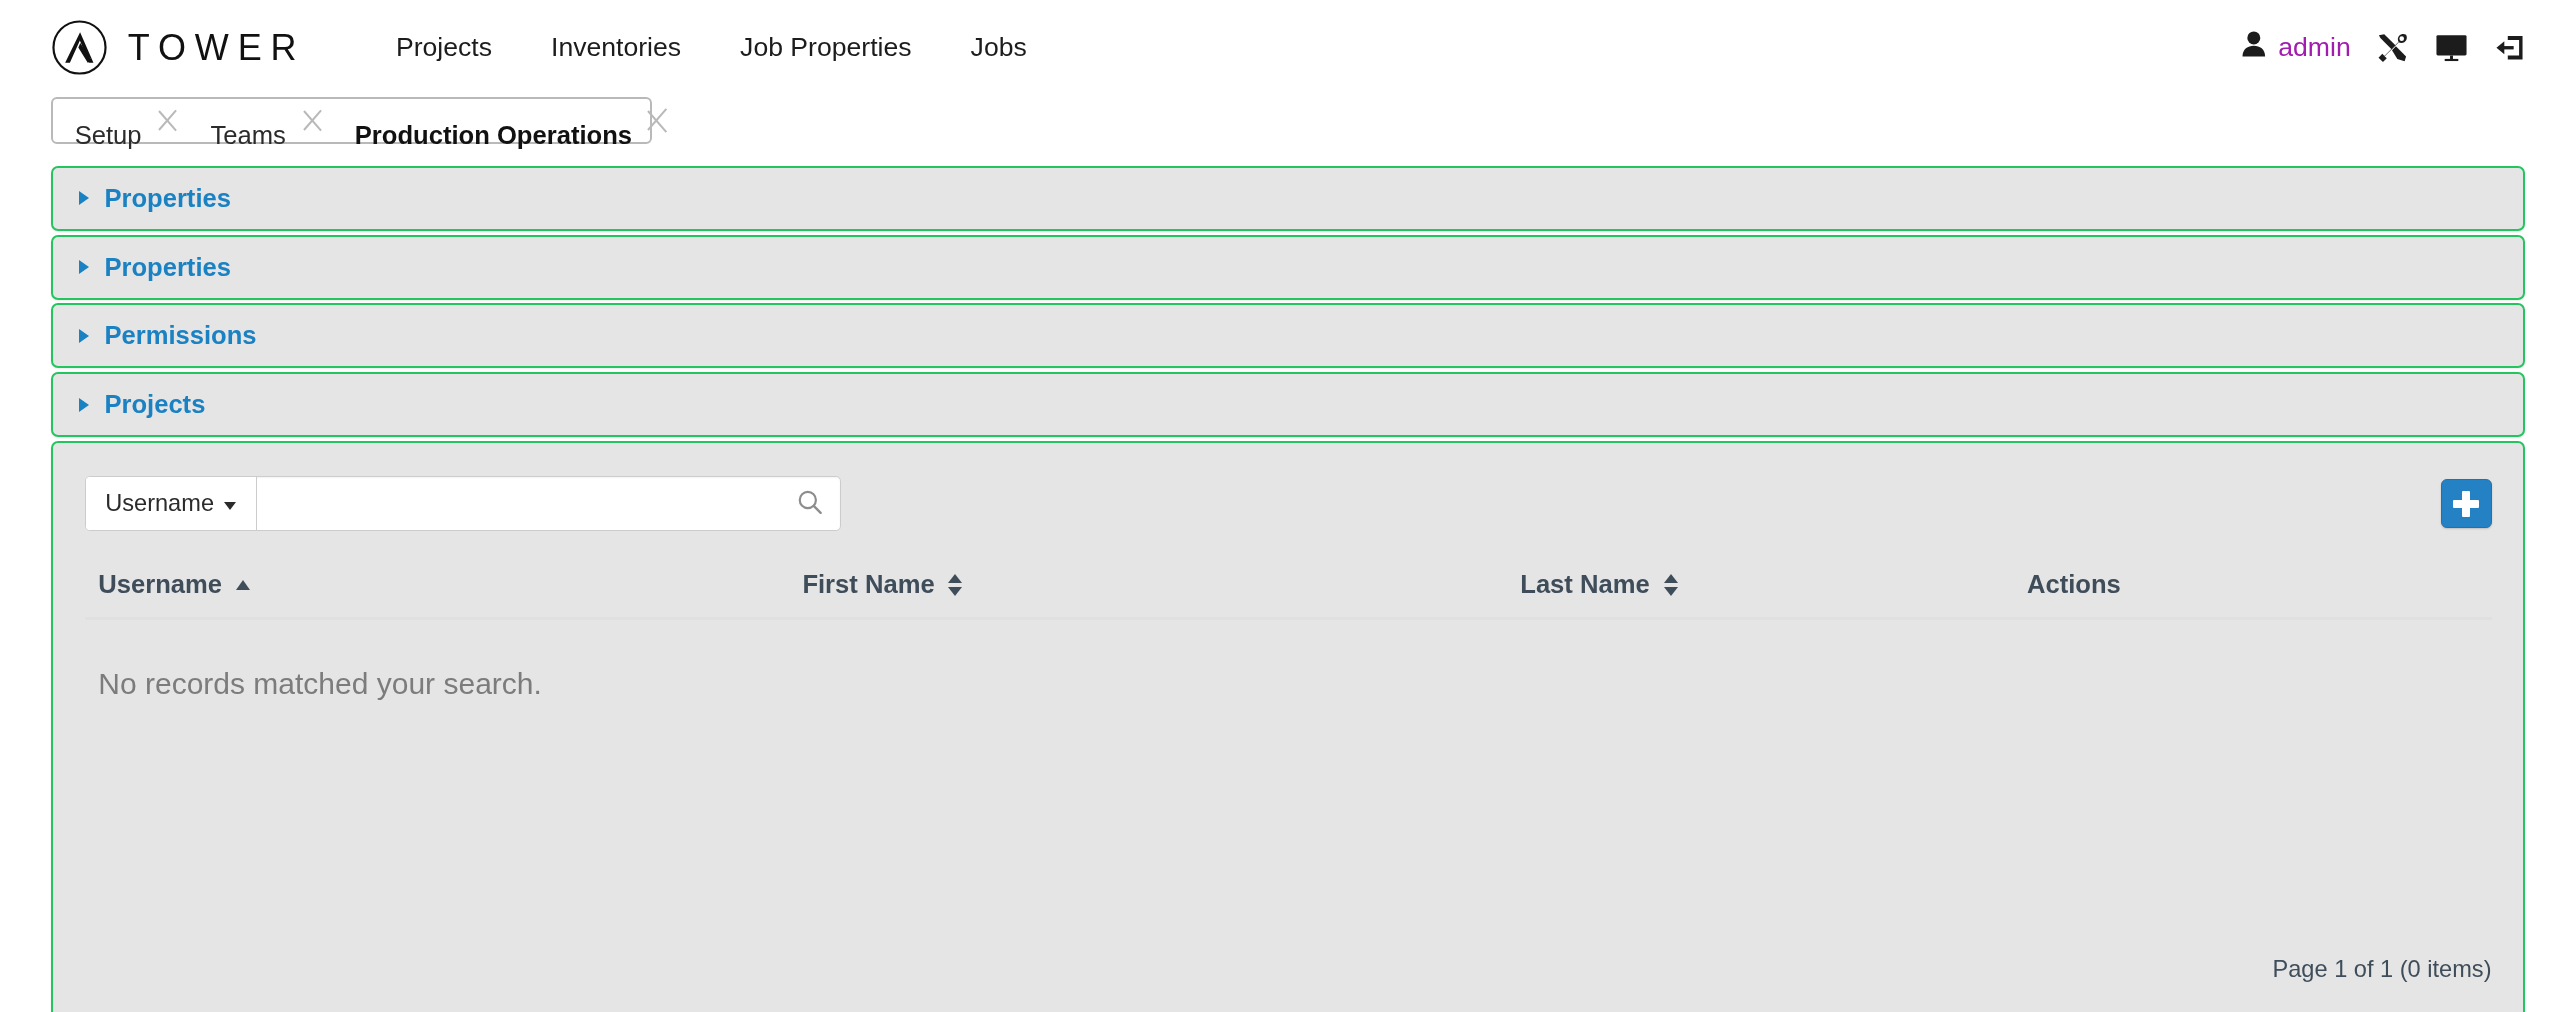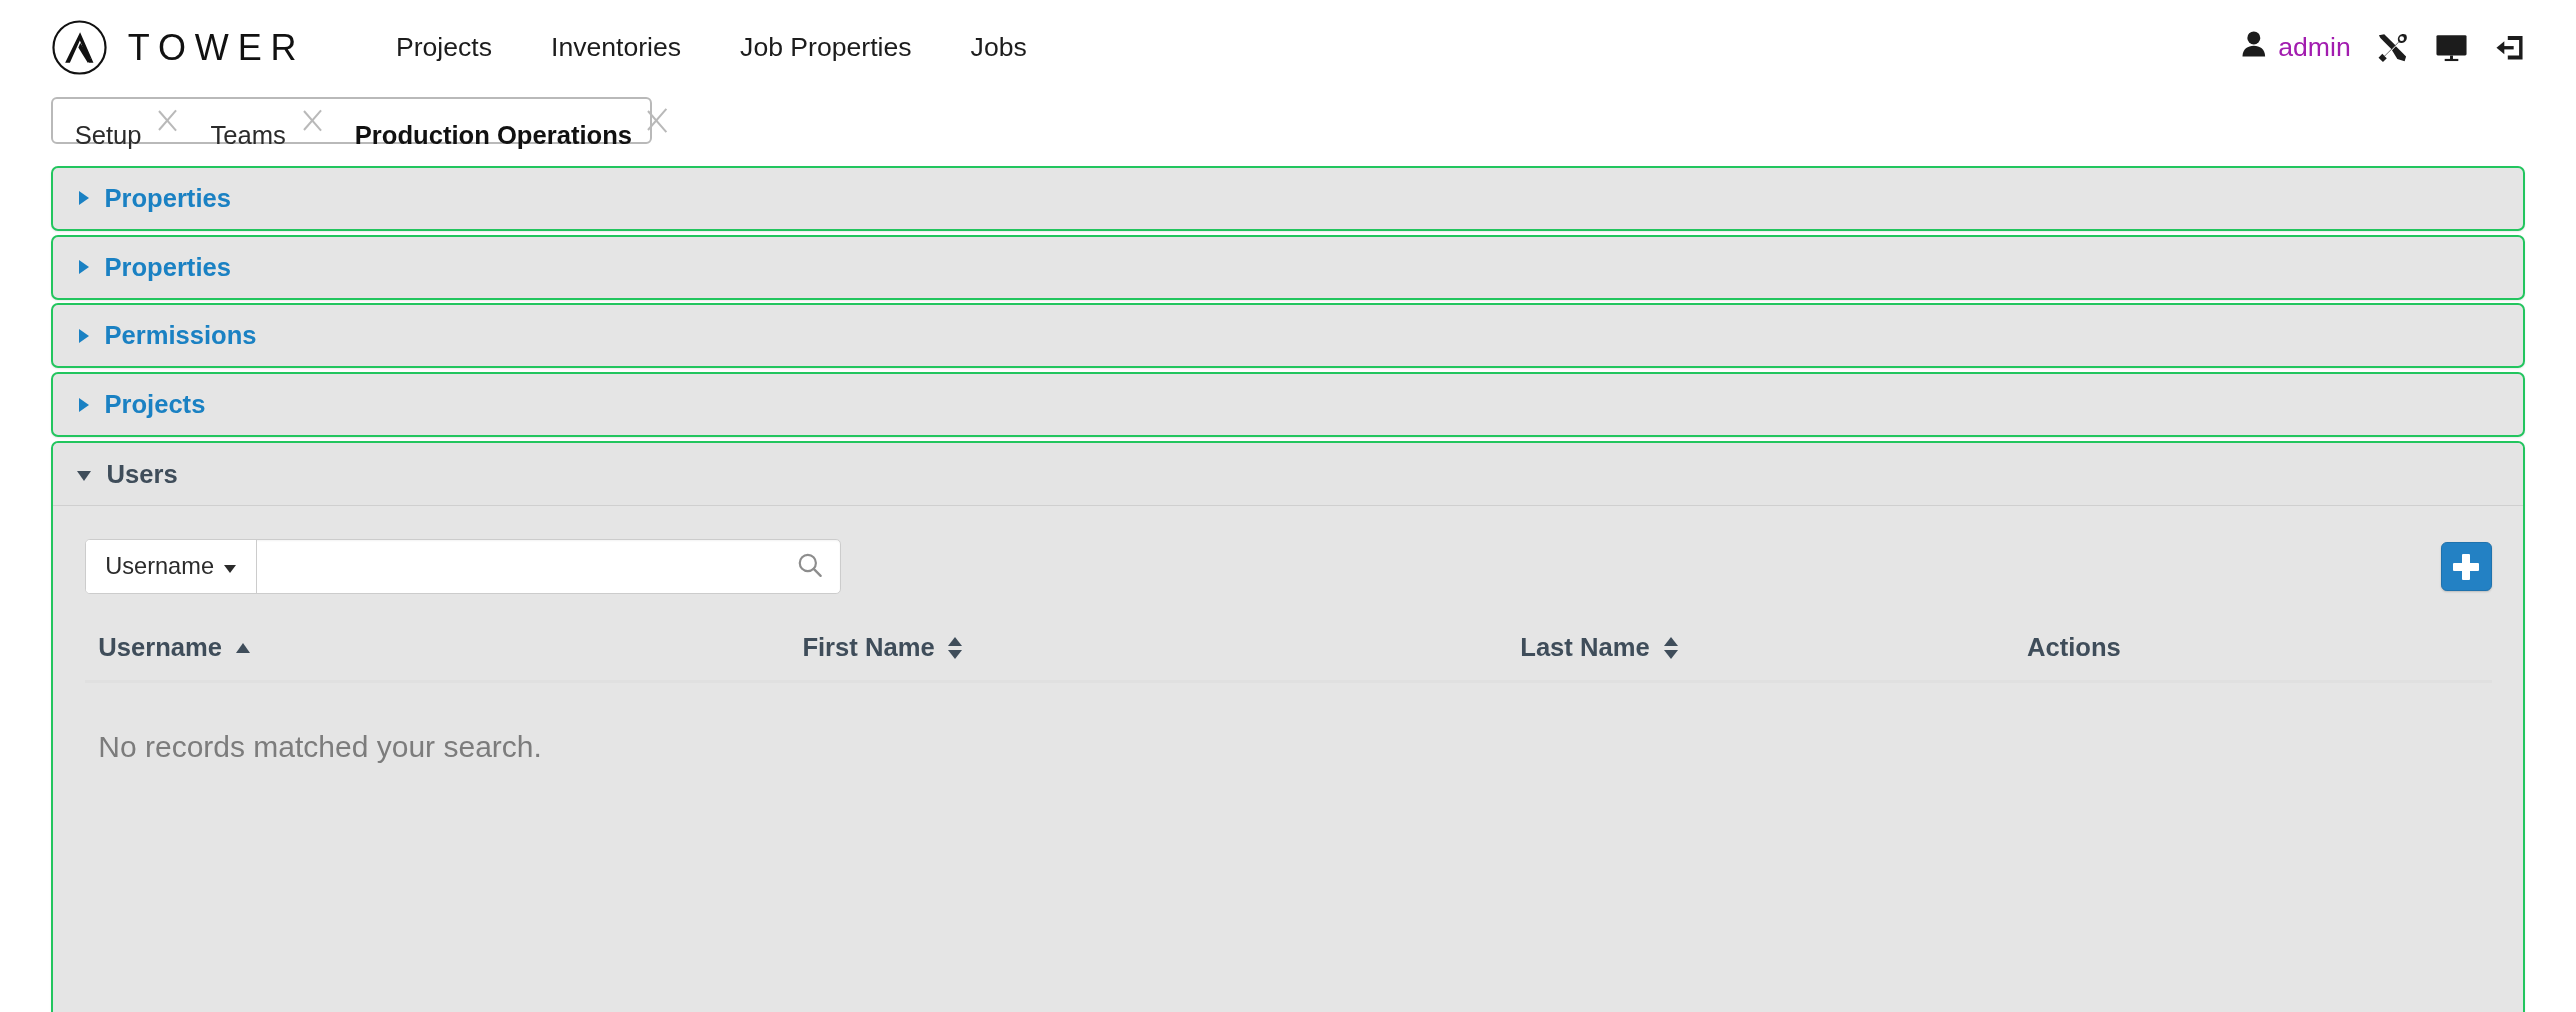--- a/index.html
+++ b/index.html
@@ -399,24 +399,20 @@
   </div>
 
   <div class="panel">
     <div class="panel-head">
       <span class="caret-right"></span>
       <span class="panel-title">Projects</span>
     </div>
   </div>
 
   <div class="panel expanded">
-    <div class="panel-head">
-      <span class="caret-down"></span>
-      <span class="panel-title">Users</span>
-    </div>
 
     <div class="panel-body">
 
       <div class="search-row">
         <div class="search-group">
           <div class="search-key">
             <span>Username</span>
             <span class="mini-caret"></span>
           </div>
           <div class="search-field">

